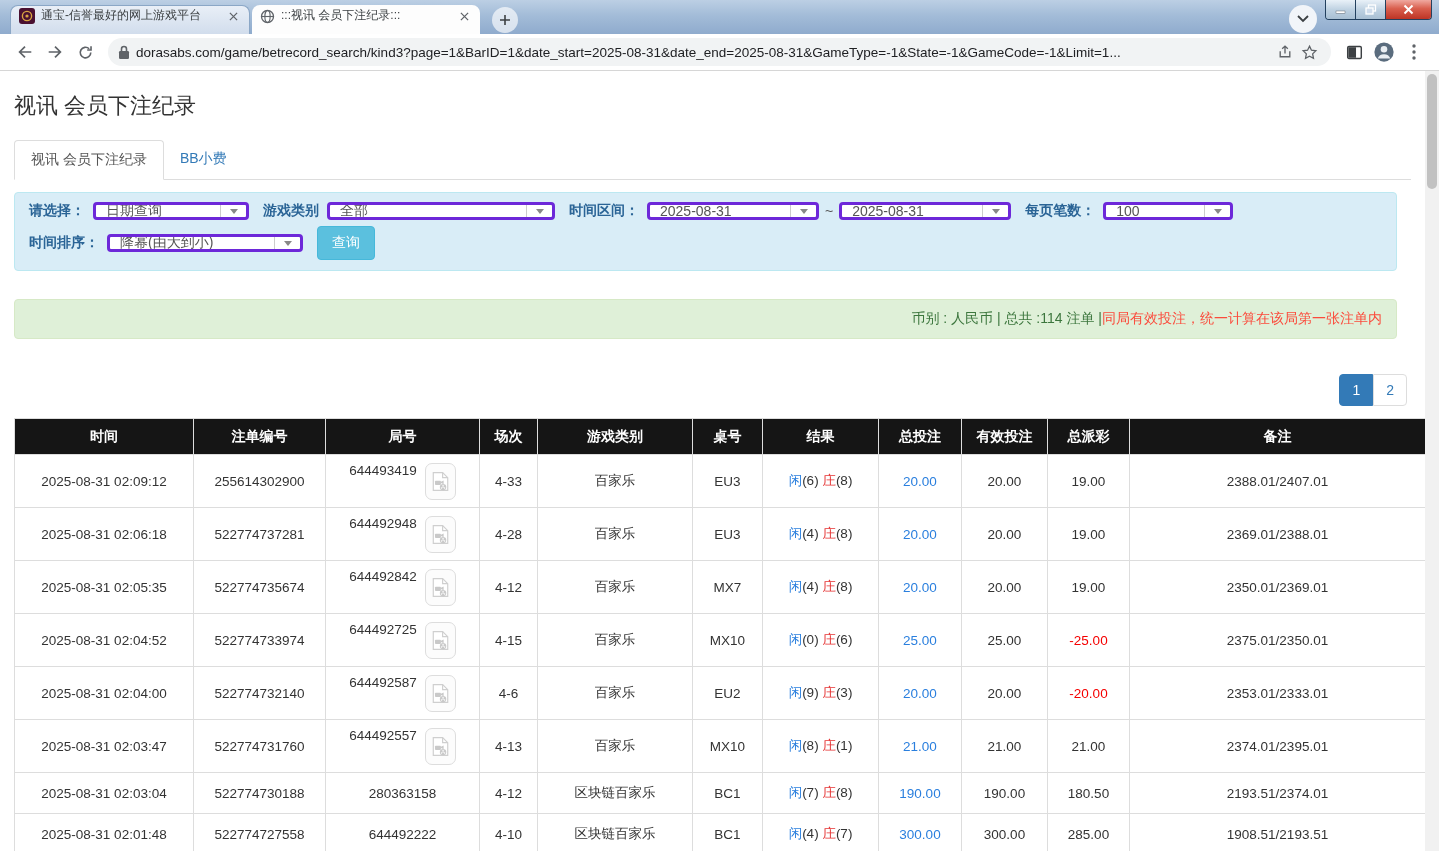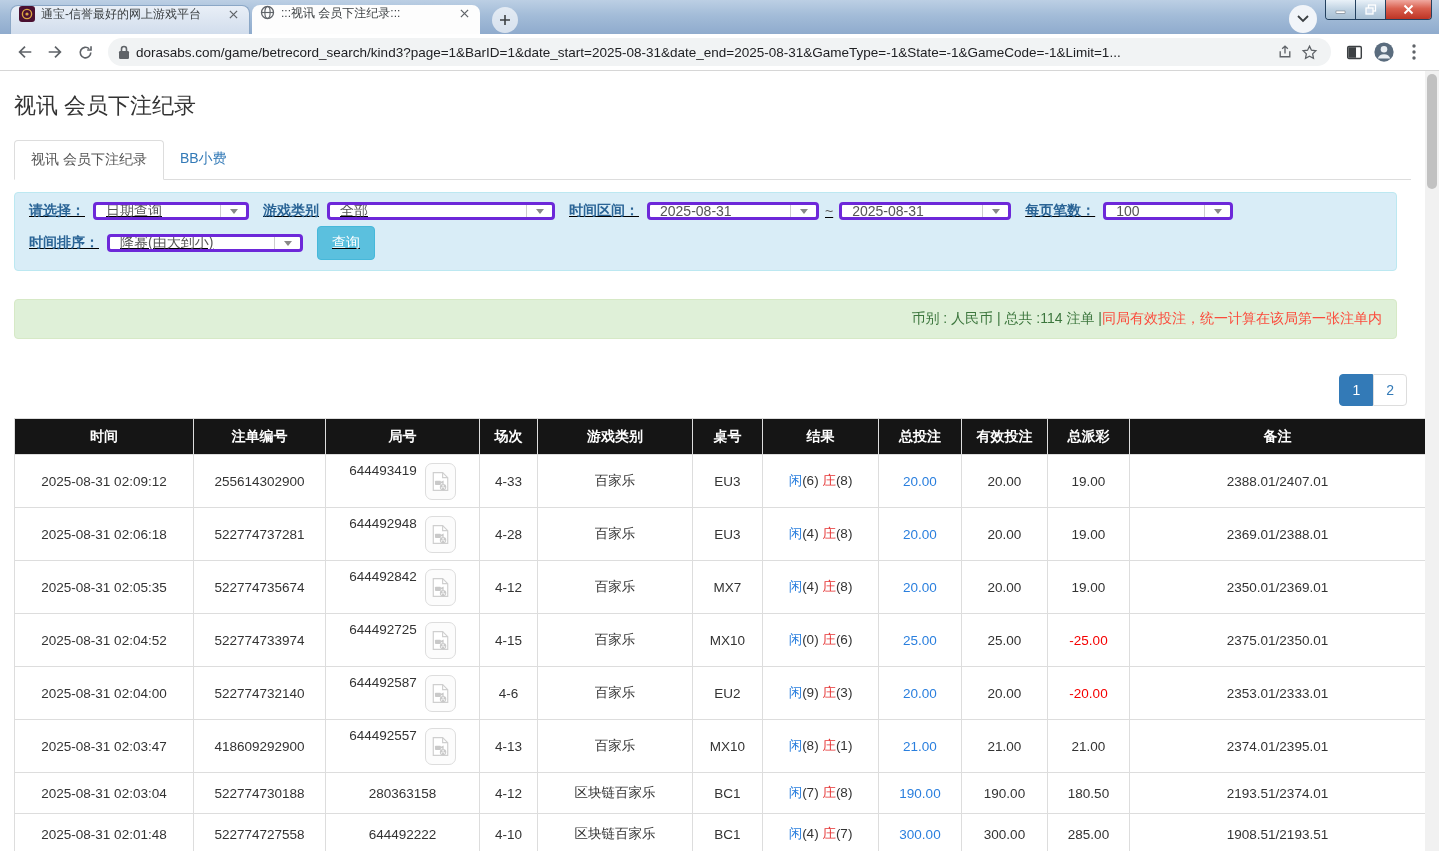--- a/index.html
+++ b/index.html
@@ -2,22 +2,22 @@
 <html><head>
 <meta charset="utf-8">
 <style>
   * { margin:0; padding:0; box-sizing:border-box; }
   body { background:#444; font-family:"Liberation Sans","DejaVu Sans",sans-serif; }
   .browser { position:relative; width:1439px; height:851px; background:#fff; overflow:hidden; }
 
   
   .tabstrip { position:absolute; top:0; left:0; right:0; height:34px;
     background:linear-gradient(180deg,#bccfe4 0%,#a3bcd8 45%,#8fabcd 100%); }
-  .tab { position:absolute; top:5px; height:35px; display:flex; align-items:flex-start;
-    padding:0 8px; border-radius:8px 8px 0 0; font-size:12px; color:#3c4043; }
+  .tab { position:absolute; top:5px; height:35px; display:flex; align-items:flex-end;
+    padding:16px 8px; border-radius:8px 8px 0 0; font-size:12px; color:#3c4043; }
   .tab.inactive { left:10px; width:240px; background:linear-gradient(180deg,#e9eff7,#ccd9ea);
     border:1px solid #8ba7c6; border-bottom:none; }
   .tab.active { left:252px; width:228px; background:#fdfdfd; }
   .tab .title { flex:1; margin:0 6px; white-space:nowrap; overflow:hidden; text-overflow:ellipsis; }
   .tab-close { width:16px; height:16px; display:flex; align-items:center; justify-content:center; border-radius:8px; }
   .favicon1 { width:16px; height:16px; flex:0 0 16px; }
   .newtab-btn { position:absolute; left:492px; top:7px; width:26px; height:26px; border-radius:13px;
     background:rgba(255,255,255,.65); display:flex; align-items:center; justify-content:center; }
   .tabsearch-btn { position:absolute; right:122px; top:5px; width:28px; height:28px; border-radius:14px;
     background:#f2f5f9; display:flex; align-items:center; justify-content:center; }
@@ -45,21 +45,21 @@
 
   
   .page-title { margin:20px 0 0 14px; font-size:22px; font-weight:400; color:#333; }
   .nav-tabs { display:flex; margin:19px 14px 0 14px; border-bottom:1px solid #ddd; }
   .nav-tab { padding:10px 16px; font-size:14px; margin-bottom:-1px; cursor:pointer; }
   .nav-tab.on { background:#fff; border:1px solid #ddd; border-bottom:1px solid #fff; border-radius:4px 4px 0 0; color:#555; }
   .nav-tab.off { color:#337ab7; }
 
   .filter-panel { margin:12px 28px 0 14px; background:#d9edf7; border:1px solid #bce8f1;
     border-radius:4px; padding:9px 8px 10px 8px; }
-  .f-row { display:flex; align-items:center; margin-top:0;text-decoration:underline; }
+  .f-row { display:flex; align-items:center; margin-top:0; }
   .f-row + .f-row { margin-top:6px; }
   .f-label { color:#2a6496; font-weight:bold; font-size:14px; margin:0 8px 0 14px; white-space:nowrap; }
   .sel { display:flex; align-items:stretch; background:#fff; border:3px solid #6d28d9; border-radius:4px; height:18px; }
   .sel .val { flex:1; display:flex; align-items:center; padding:0 10px; font-size:14px; color:#555; white-space:nowrap; overflow:hidden; }
   .sel .arrow { width:26px; border-left:1px solid #ccc; display:flex; align-items:center; justify-content:center; }
   .caret { width:0; height:0; border-left:4px solid transparent; border-right:4px solid transparent; border-top:5px solid #888; }
   .tilde { color:#555; font-size:14px; margin:0 6px; }
   .btn-search { margin-left:14px; background:#5bc0de; border:1px solid #46b8da; color:#fff;
     font-size:14px; padding:7px 14px; border-radius:4px; cursor:pointer; font-family:inherit; }
 
@@ -429,21 +429,21 @@
               <td>百家乐</td>
               <td>EU2</td>
               <td><span class="r-player">闲</span>(9) <span class="r-banker">庄</span>(3)</td>
               <td><span class="blue">20.00</span></td>
               <td>20.00</td>
               <td><span class="neg">-20.00</span></td>
               <td>2353.01/2333.01</td>
             </tr>
             <tr>
               <td>2025-08-31 02:03:47</td>
-              <td>418609292900</td>
+              <td>522774731760</td>
               <td><span class="round-wrap">644492557<span class="video-btn">
                     <svg width="17" height="21" viewBox="0 0 20 24">
                       <path d="M1.5 1.5 h11 l6 6 v15 h-17 z" fill="#ffffff" stroke="#cfcfcf" stroke-width="1.4"></path>
                       <path d="M12.5 1.5 v6 h6" fill="none" stroke="#cfcfcf" stroke-width="1.4"></path>
                       <rect x="3.5" y="11" width="7" height="5" rx="1" fill="#c9c9c9"></rect>
                       <path d="M10.5 12.3 l3.2 -1.6 v4.6 l-3.2 -1.6 z" fill="#c9c9c9"></path>
                       <circle cx="13" cy="18.6" r="3.8" fill="#c9c9c9"></circle>
                       <circle cx="13" cy="18.6" r="0.9" fill="#fff"></circle>
                       <circle cx="13" cy="16.6" r="0.8" fill="#fff"></circle>
                       <circle cx="11.2" cy="19.6" r="0.8" fill="#fff"></circle>

